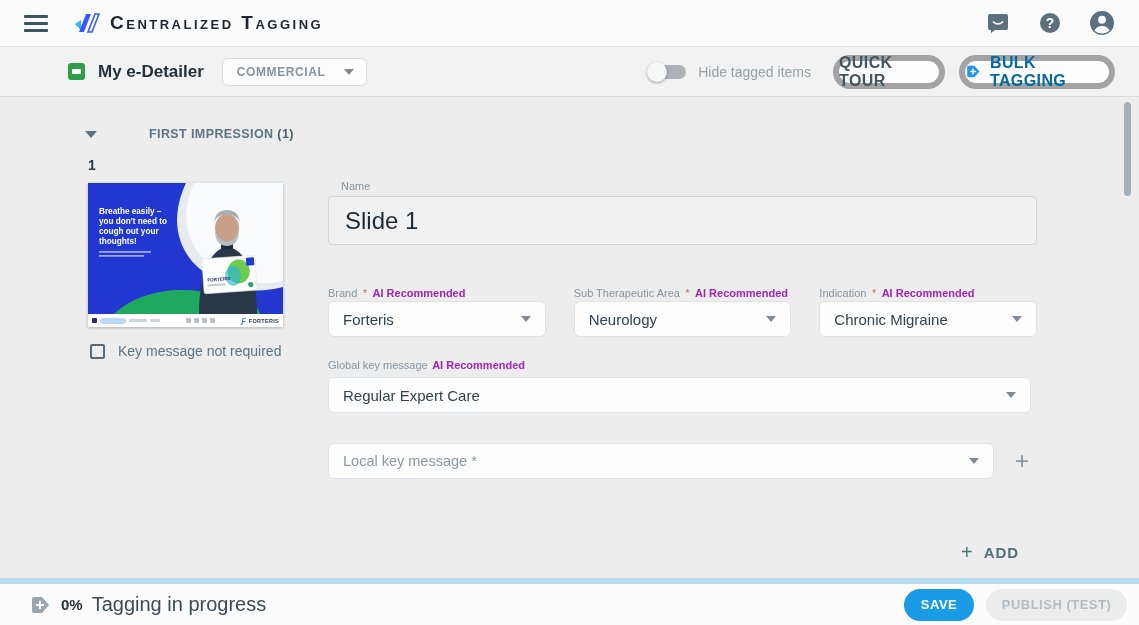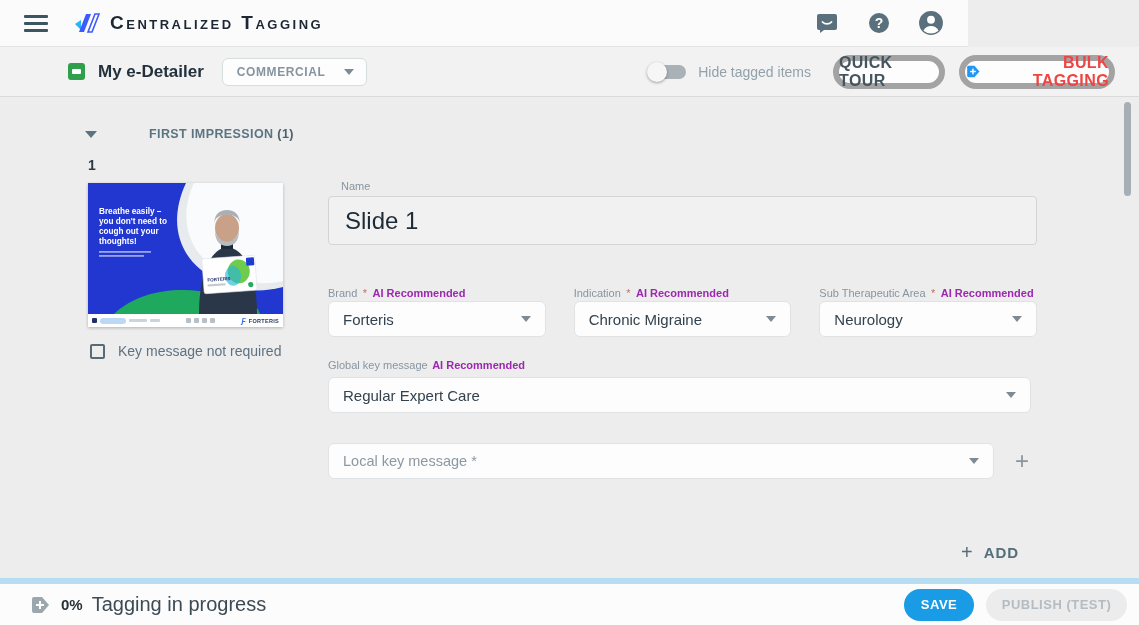--- a/index.html
+++ b/index.html
@@ -5,21 +5,21 @@
   * { margin:0; padding:0; box-sizing:border-box; }
   html,body { background:#d7d7d7; }
   body { font-family:"Liberation Sans", sans-serif; }
   .app {
     position:relative; width:1139px; height:625px; background:#ededed;
     overflow:hidden; margin:0 auto;
   }
 
   
   .topbar {
-    position:absolute; top:0; left:0; width:968px; height:47px;
+    position:absolute; top:0; left:0; width:1139px; height:47px;
     background:#fbfbfb; border-bottom:1px solid #e2e2e2;
     display:flex; align-items:center;
   }
   .hamburger { width:24px; height:17px; margin-left:24px; cursor:pointer;
     display:flex; flex-direction:column; justify-content:space-between; }
   .hamburger span { display:block; height:3px; background:#3d5560; border-radius:1px; }
   .logo { margin-left:24px; width:30px; height:26px; }
   .app-title {
     margin-left:8px; font-size:19px; font-weight:700; color:#1c2733;
     font-variant:small-caps; letter-spacing:2.5px;
@@ -48,21 +48,21 @@
   .switch { position:relative; width:36px; height:14px; background:#aab2b7; border-radius:7px; cursor:pointer; }
   .switch .knob { position:absolute; left:-3px; top:-3px; width:20px; height:20px; border-radius:50%;
     background:#f6f6f6; box-shadow:0 1px 3px rgba(0,0,0,.35); }
   .switch-label { margin-left:12px; font-size:14px; color:#93a1ab; }
   .pill-btn {
     height:34px; border-radius:18px; background:#fdfdfd; border:6px solid #a3a3a3;
     display:flex; align-items:center; justify-content:center; gap:9px;
     font-size:16px; font-weight:700; letter-spacing:.4px; cursor:pointer;
   }
   .quick-tour { width:112px; margin-left:22px; color:#45555f; }
-  .bulk-tagging { width:156px; margin-left:14px; color:#ef4444;text-align:right; }
+  .bulk-tagging { width:156px; margin-left:14px; color:#0369a1; }
 
   
   .main { position:absolute; top:97px; left:0; width:1139px; height:481px; background:#ededed; }
   .section-header { position:absolute; left:85px; top:30px; display:flex; align-items:center; gap:12px; cursor:pointer; }
   .tri-down { width:0; height:0; border-left:6px solid transparent; border-right:6px solid transparent;
     border-top:7px solid #5c7482; }
   .section-title { font-size:12.5px; letter-spacing:.4px; color:#5c7482; font-weight:600;padding-left:40px; }
   .section-count { font-weight:800; color:#4c5f6b; }
 
   .slide-number { position:absolute; left:88px; top:60px; font-size:14px; font-weight:800; color:#2b3a46; }
@@ -269,37 +269,37 @@
           <span class="f-label req">*</span>
           <span class="ai-tag">AI Recommended</span>
         </div>
         <div class="select">
           <span class="value">Forteris</span>
           <span class="caret"></span>
         </div>
       </div>
       <div class="field">
         <div class="labels">
+          <span class="f-label">Sub Therapeutic Area</span>
+          <span class="f-label req">*</span>
+          <span class="ai-tag">AI Recommended</span>
+        </div>
+        <div class="select">
+          <span class="value">Neurology</span>
+          <span class="caret"></span>
+        </div>
+      </div>
+      <div class="field">
+        <div class="labels">
           <span class="f-label">Indication</span>
           <span class="f-label req">*</span>
           <span class="ai-tag">AI Recommended</span>
         </div>
         <div class="select">
           <span class="value">Chronic Migraine</span>
-          <span class="caret"></span>
-        </div>
-      </div>
-      <div class="field">
-        <div class="labels">
-          <span class="f-label">Sub Therapeutic Area</span>
-          <span class="f-label req">*</span>
-          <span class="ai-tag">AI Recommended</span>
-        </div>
-        <div class="select">
-          <span class="value">Neurology</span>
           <span class="caret"></span>
         </div>
       </div>
     </div>
 
     <div class="global-block">
       <div class="labels">
         <span class="f-label">Global key message</span>
         <span class="ai-tag">AI Recommended</span>
       </div>

